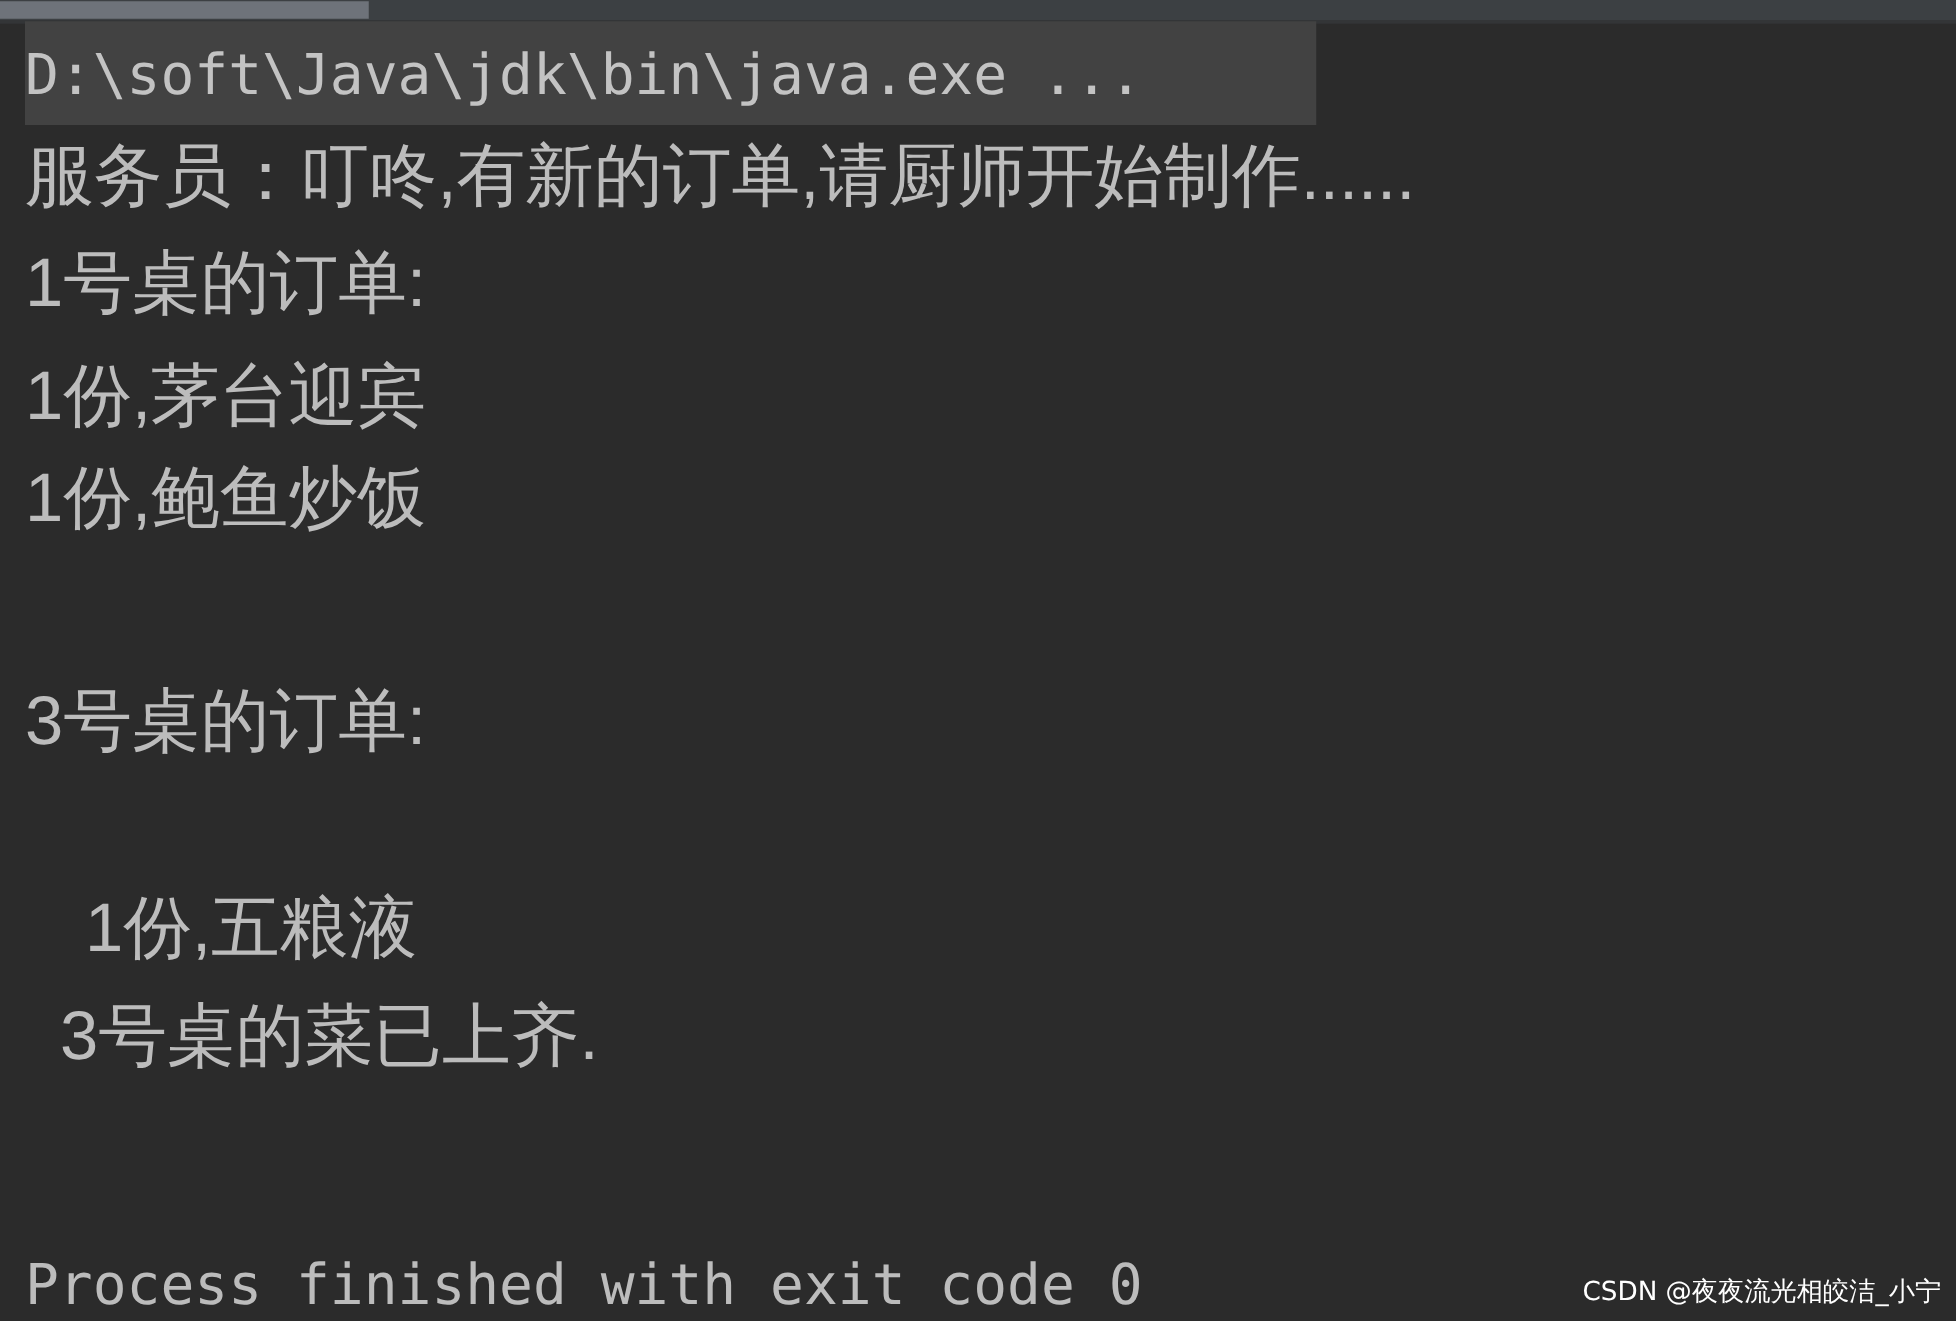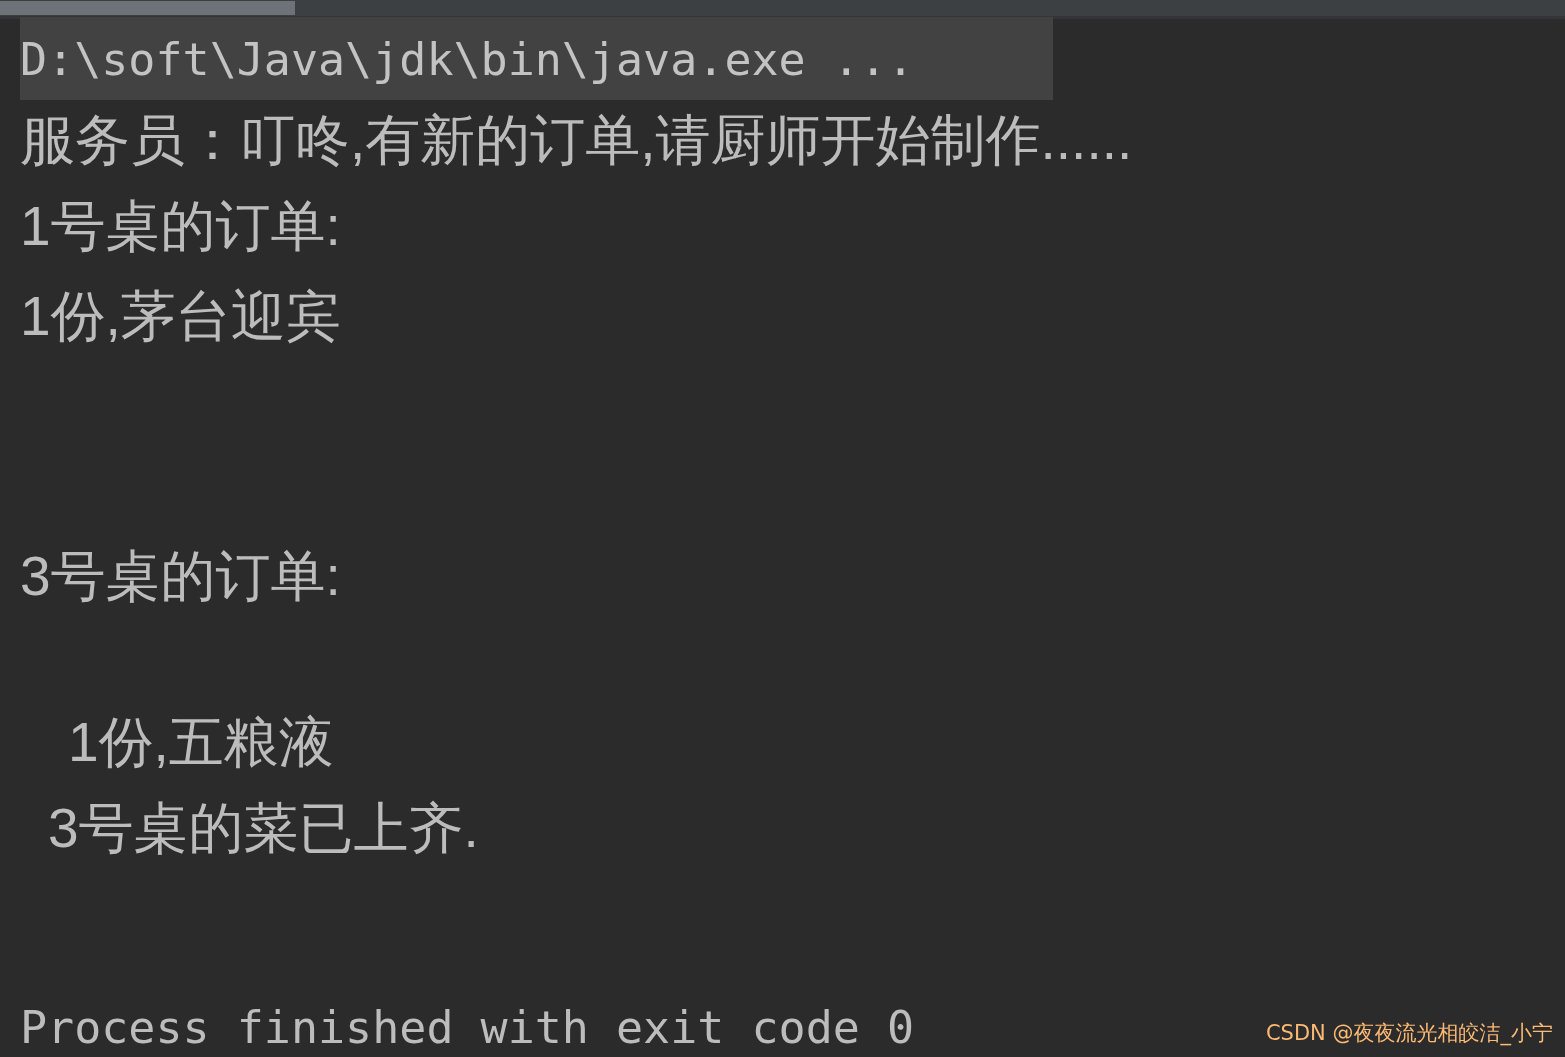--- a/index.html
+++ b/index.html
@@ -92,21 +92,21 @@
     color: #c3c3c3;
   }
 
   
   #watermark {
     position: absolute;
     right: 12px;
     bottom: 10px;
     font-family: "DejaVu Sans", "Liberation Sans", sans-serif;
     font-size: 21px;
-    color: #fdba74;
+    color: #ffffff;
     white-space: pre;
   }
 </style>
 </head>
 <body>
 
 <div id="console">
 
   <div id="scrollbar-track">
     <div id="scrollbar-thumb"></div>
@@ -118,20 +118,21 @@
     <div id="cmd-band"></div>
 
     <div class="line mono" id="cmd-line">D:\soft\Java\jdk\bin\java.exe ...</div>
 
     <div class="line cjk" style="top:92px;">服务员：叮咚,有新的订单,请厨师开始制作......</div>
 
     <div class="line cjk" style="top:178px;">1号桌的订单:</div>
 
     <div class="line cjk" style="top:268px;">1份,茅台迎宾</div>
 
+    <div class="line cjk" style="top:350px;">1份,鲍鱼炒饭</div>
 
 
     <div class="line cjk" style="top:528px;">3号桌的订单:</div>
 
 
     <div class="line cjk" style="top:694px;margin-left:48px;">1份,五粮液</div>
 
     <div class="line cjk" style="top:780px;margin-left:28px;">3号桌的菜已上齐.</div>
 
     <div class="line cjk" style="top:866px;"></div>

